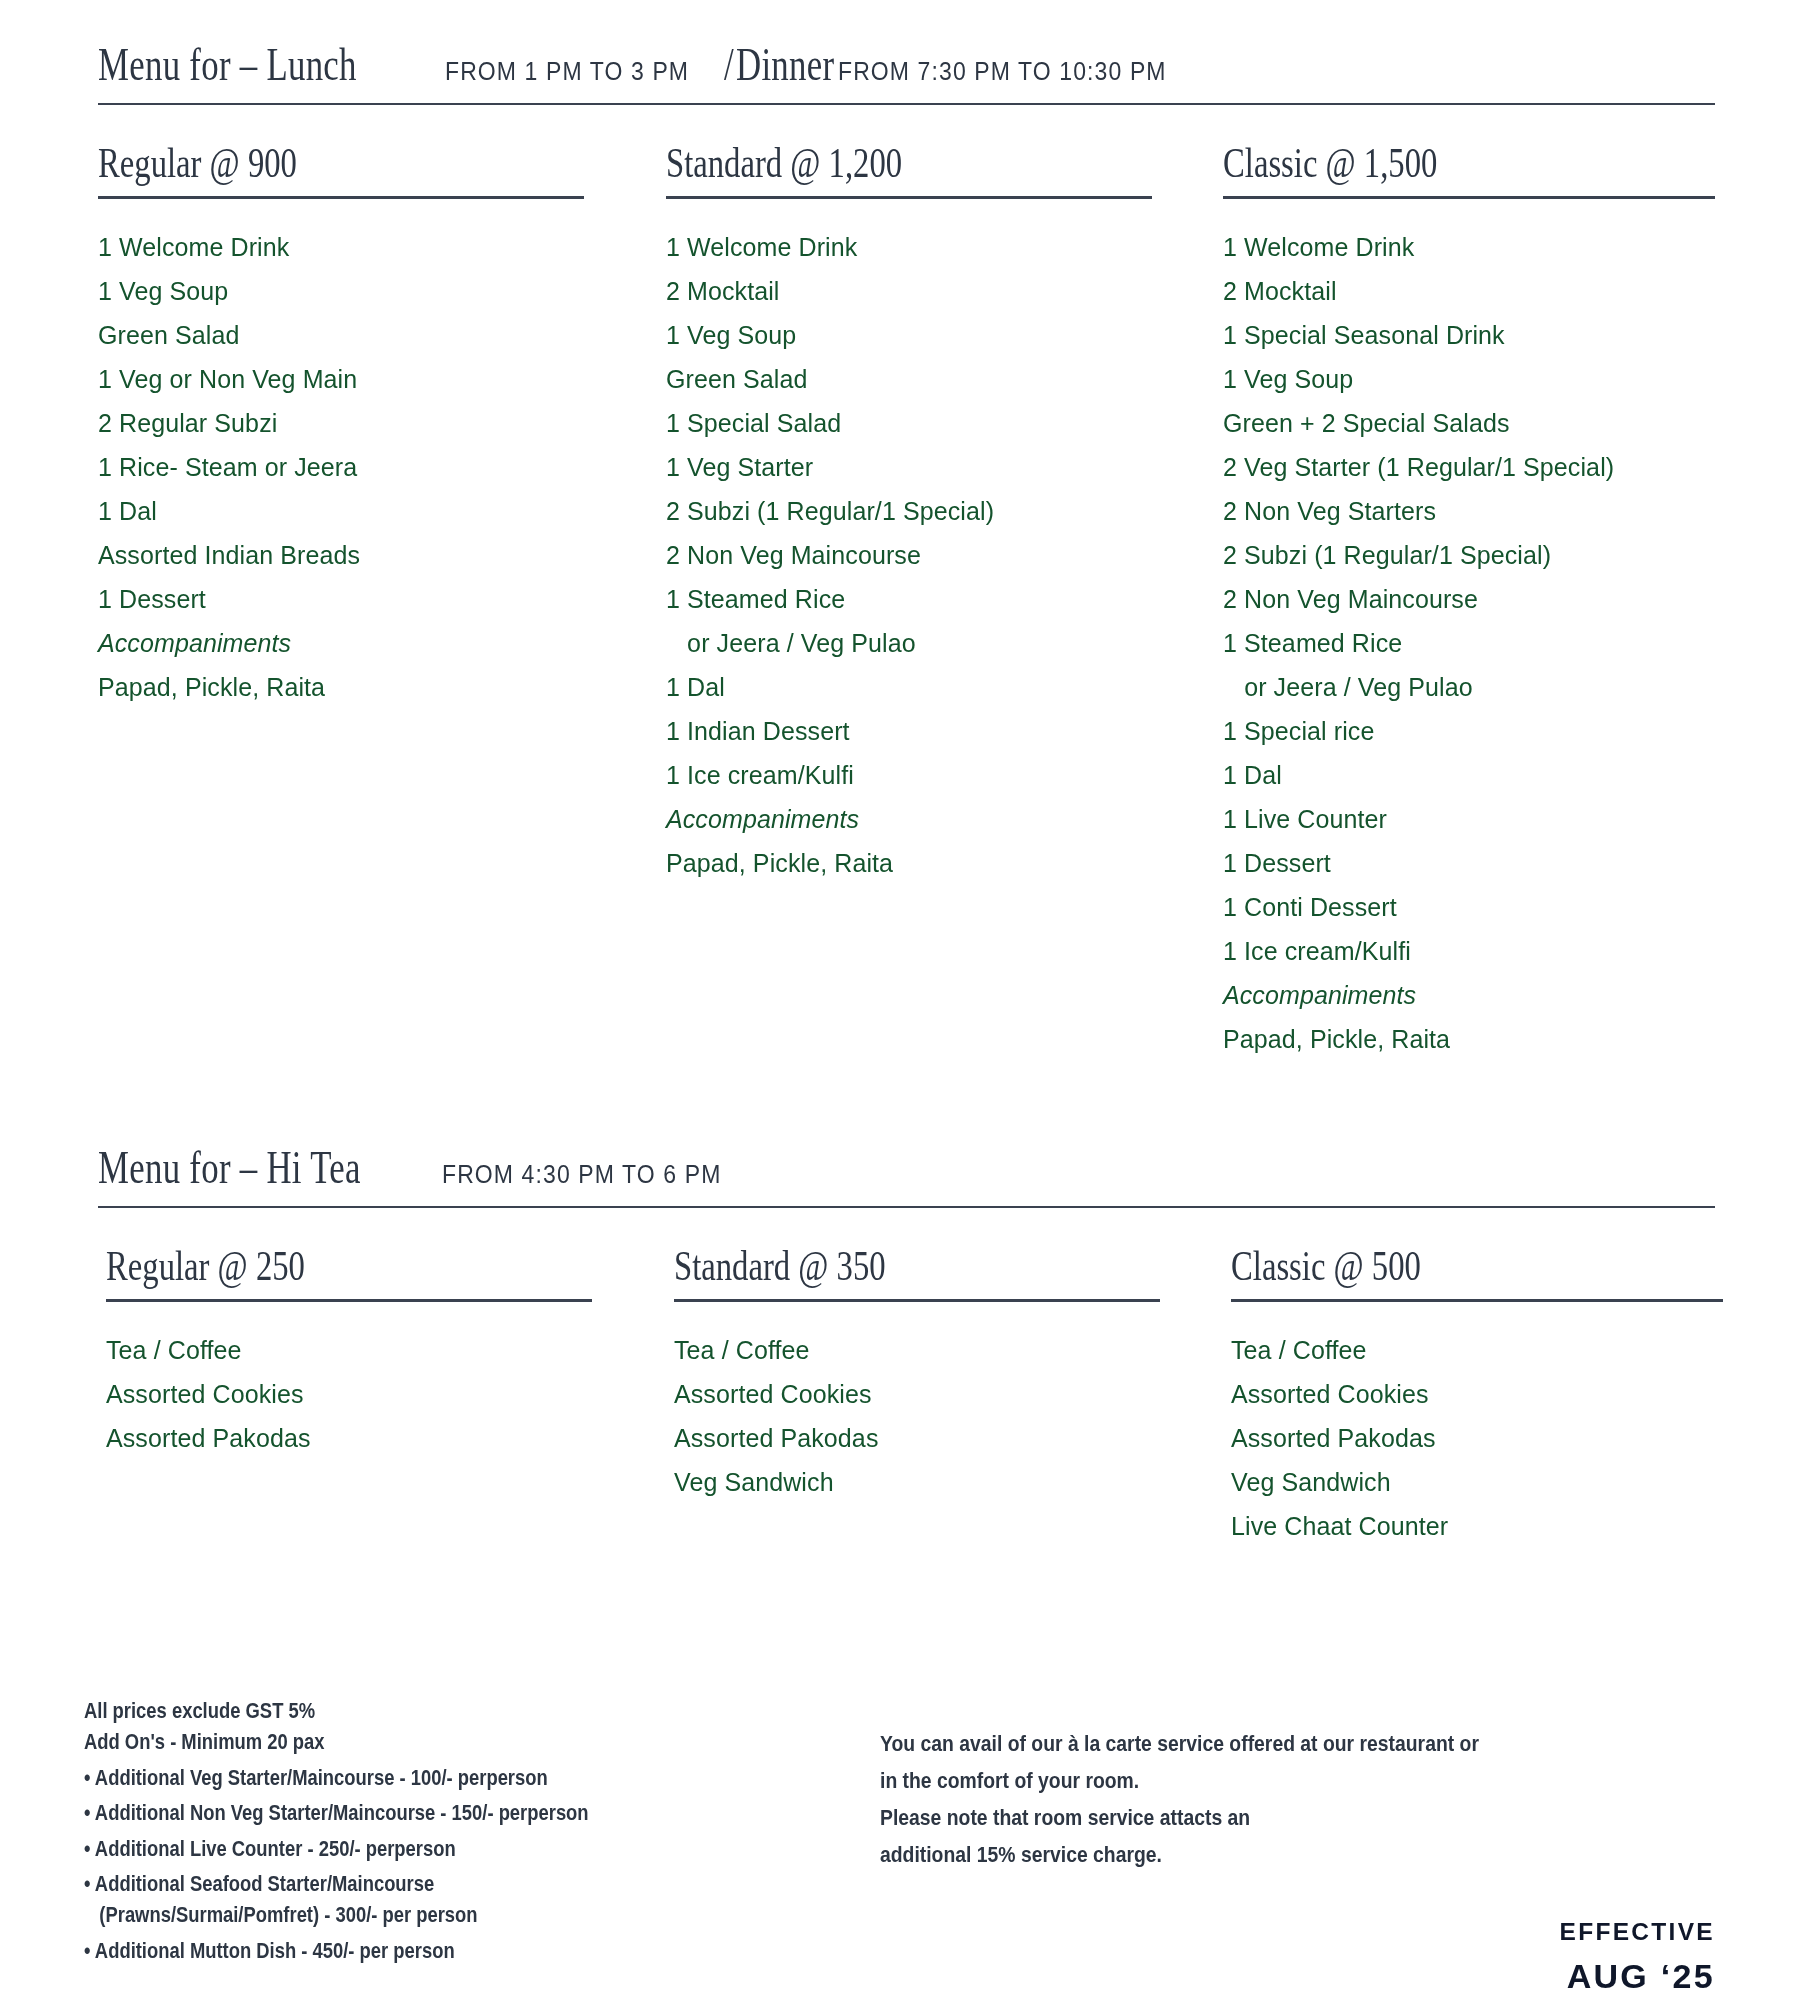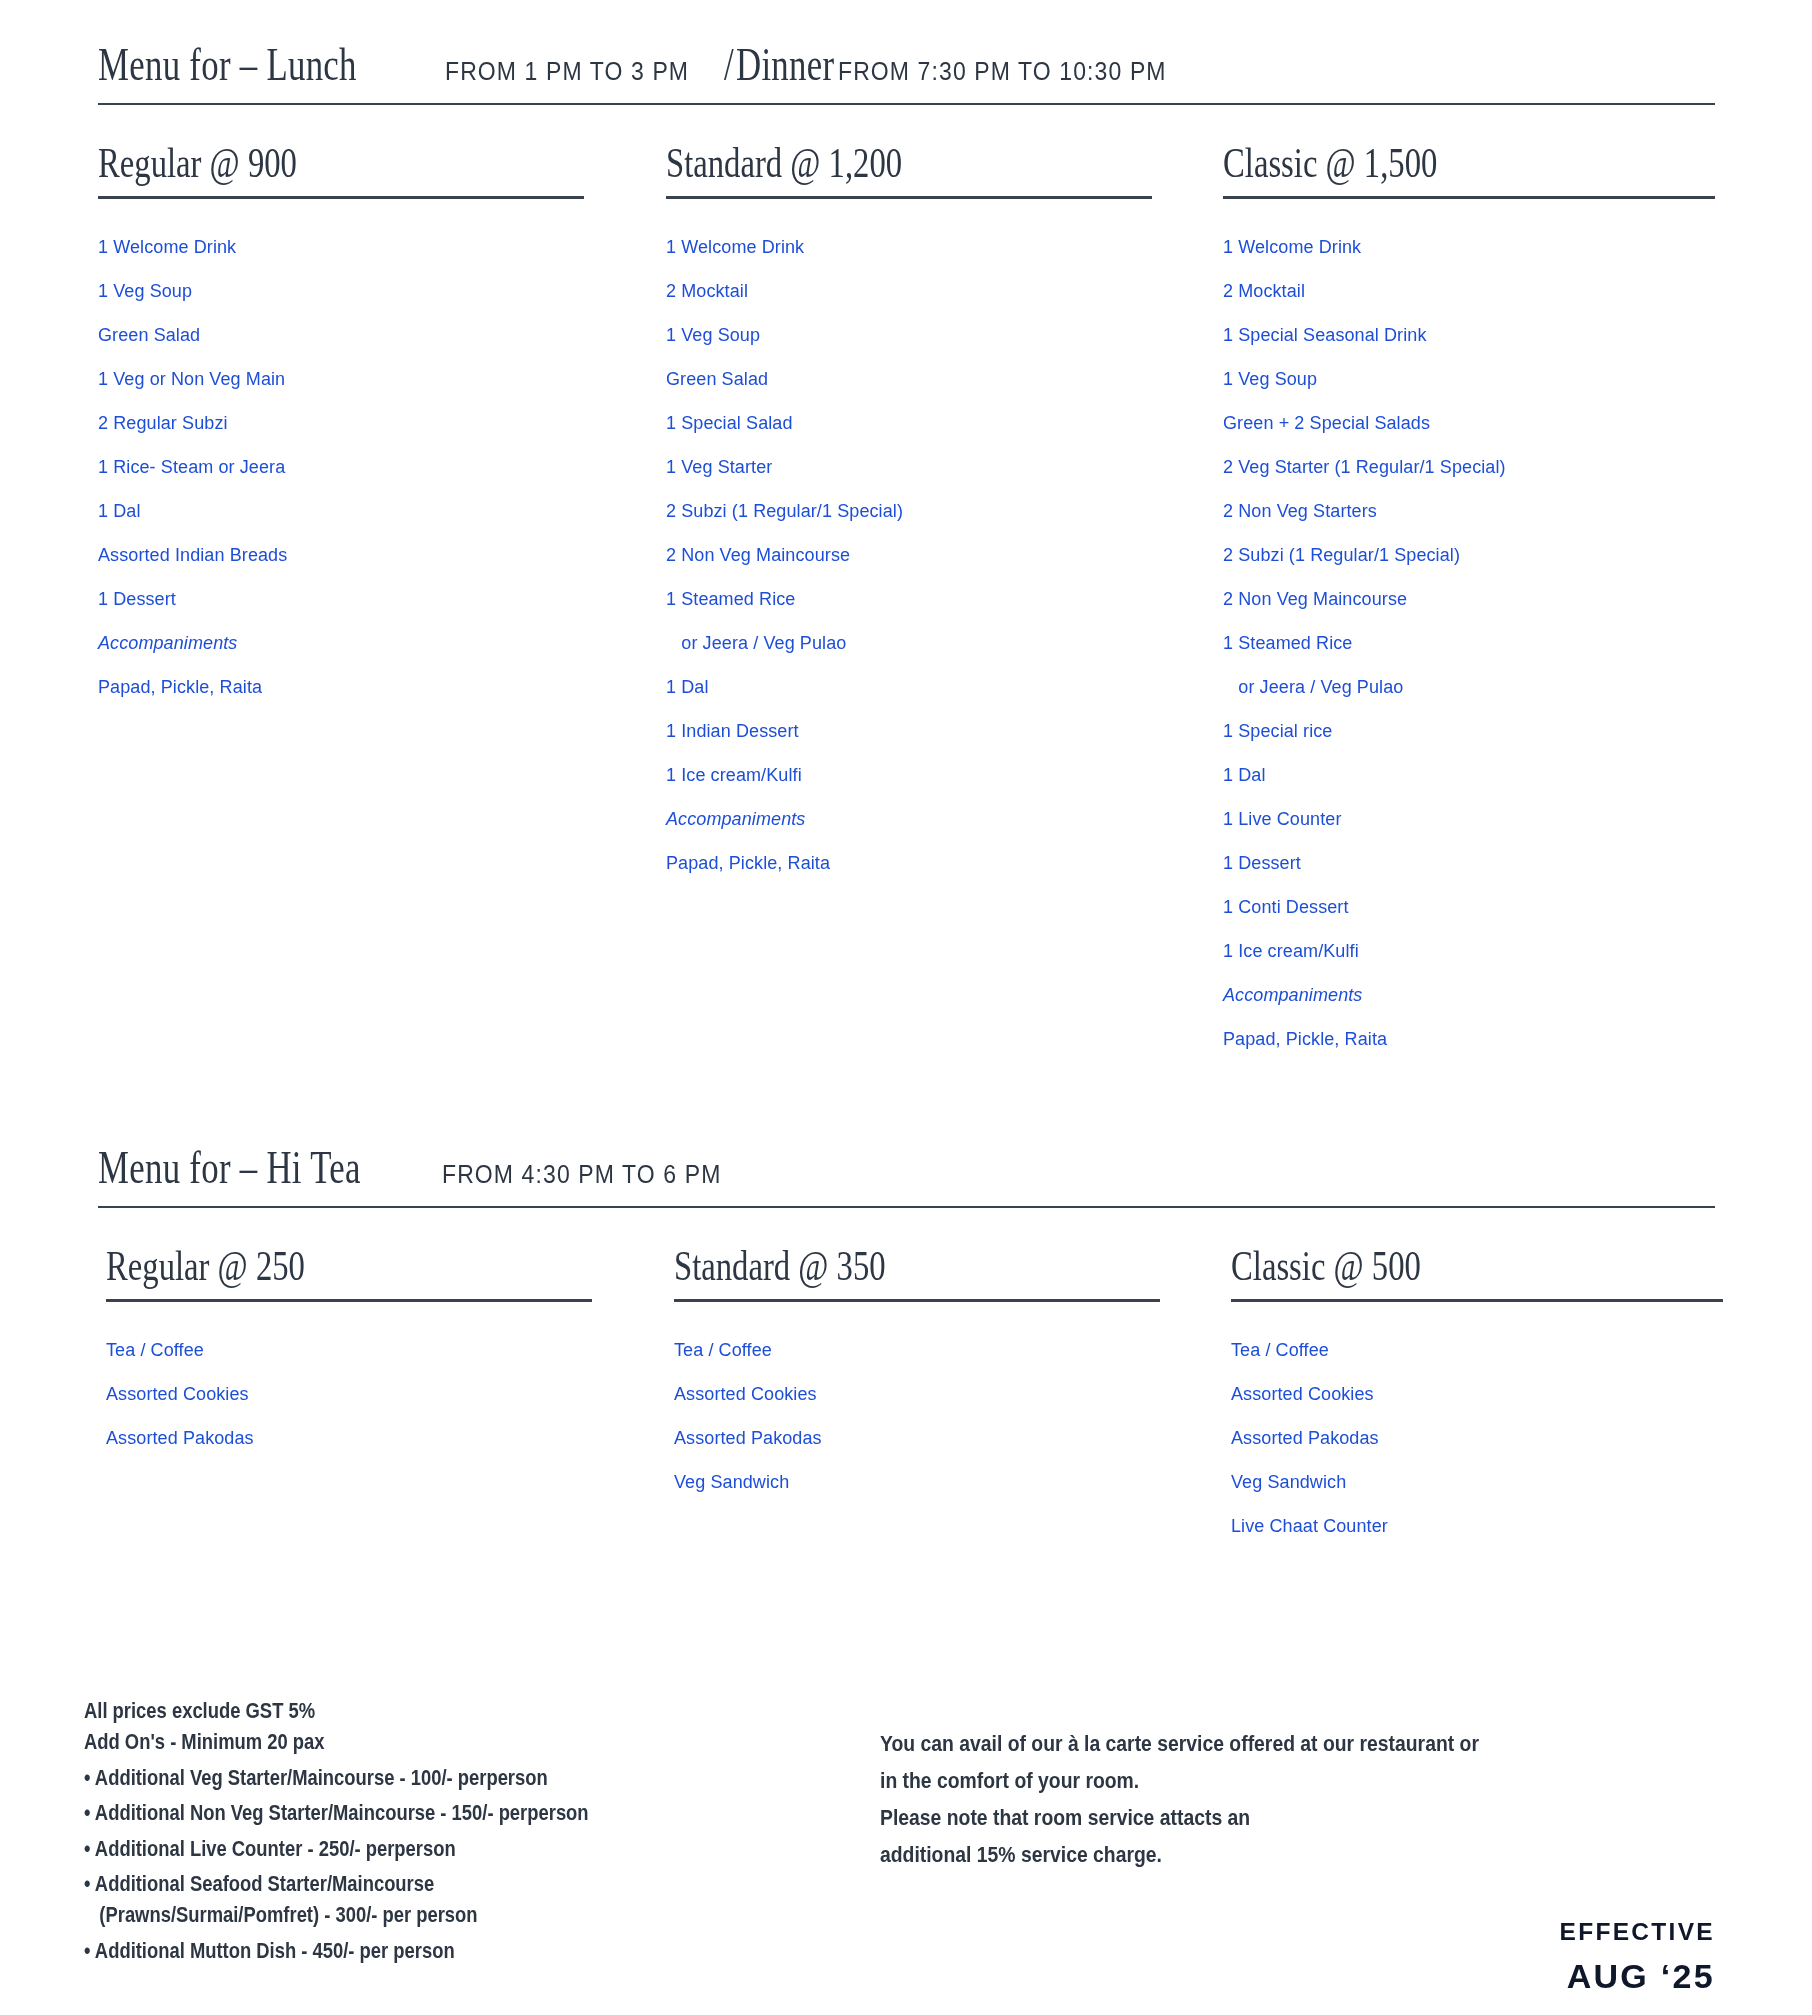--- a/index.html
+++ b/index.html
@@ -83,25 +83,25 @@
     height: 2.3px;
     background: #3a4250;
     margin-top: 10.7px;
   }
   .tier-col.c1 .tier-rule { width: 486px; }
   .tier-col.c2 .tier-rule { width: 486px; }
   .tier-col.c3 .tier-rule { width: 492px; }
 
   .tier-items {
     margin-top: 26px;
-    font-size: 18px;
+    font-size: 25px;
     line-height: 44px;
     font-weight: 400;
     letter-spacing: 0.1px;
-    color: #1d4ed8;
+    color: #14532d;
   }
   .tier-items .it { white-space: pre; }
   .tier-items .it.italic { font-style: italic; }
 
   
   .foot {
     display: flex;
     width: 100%;
   }
   .foot-left { width: 796px; }

